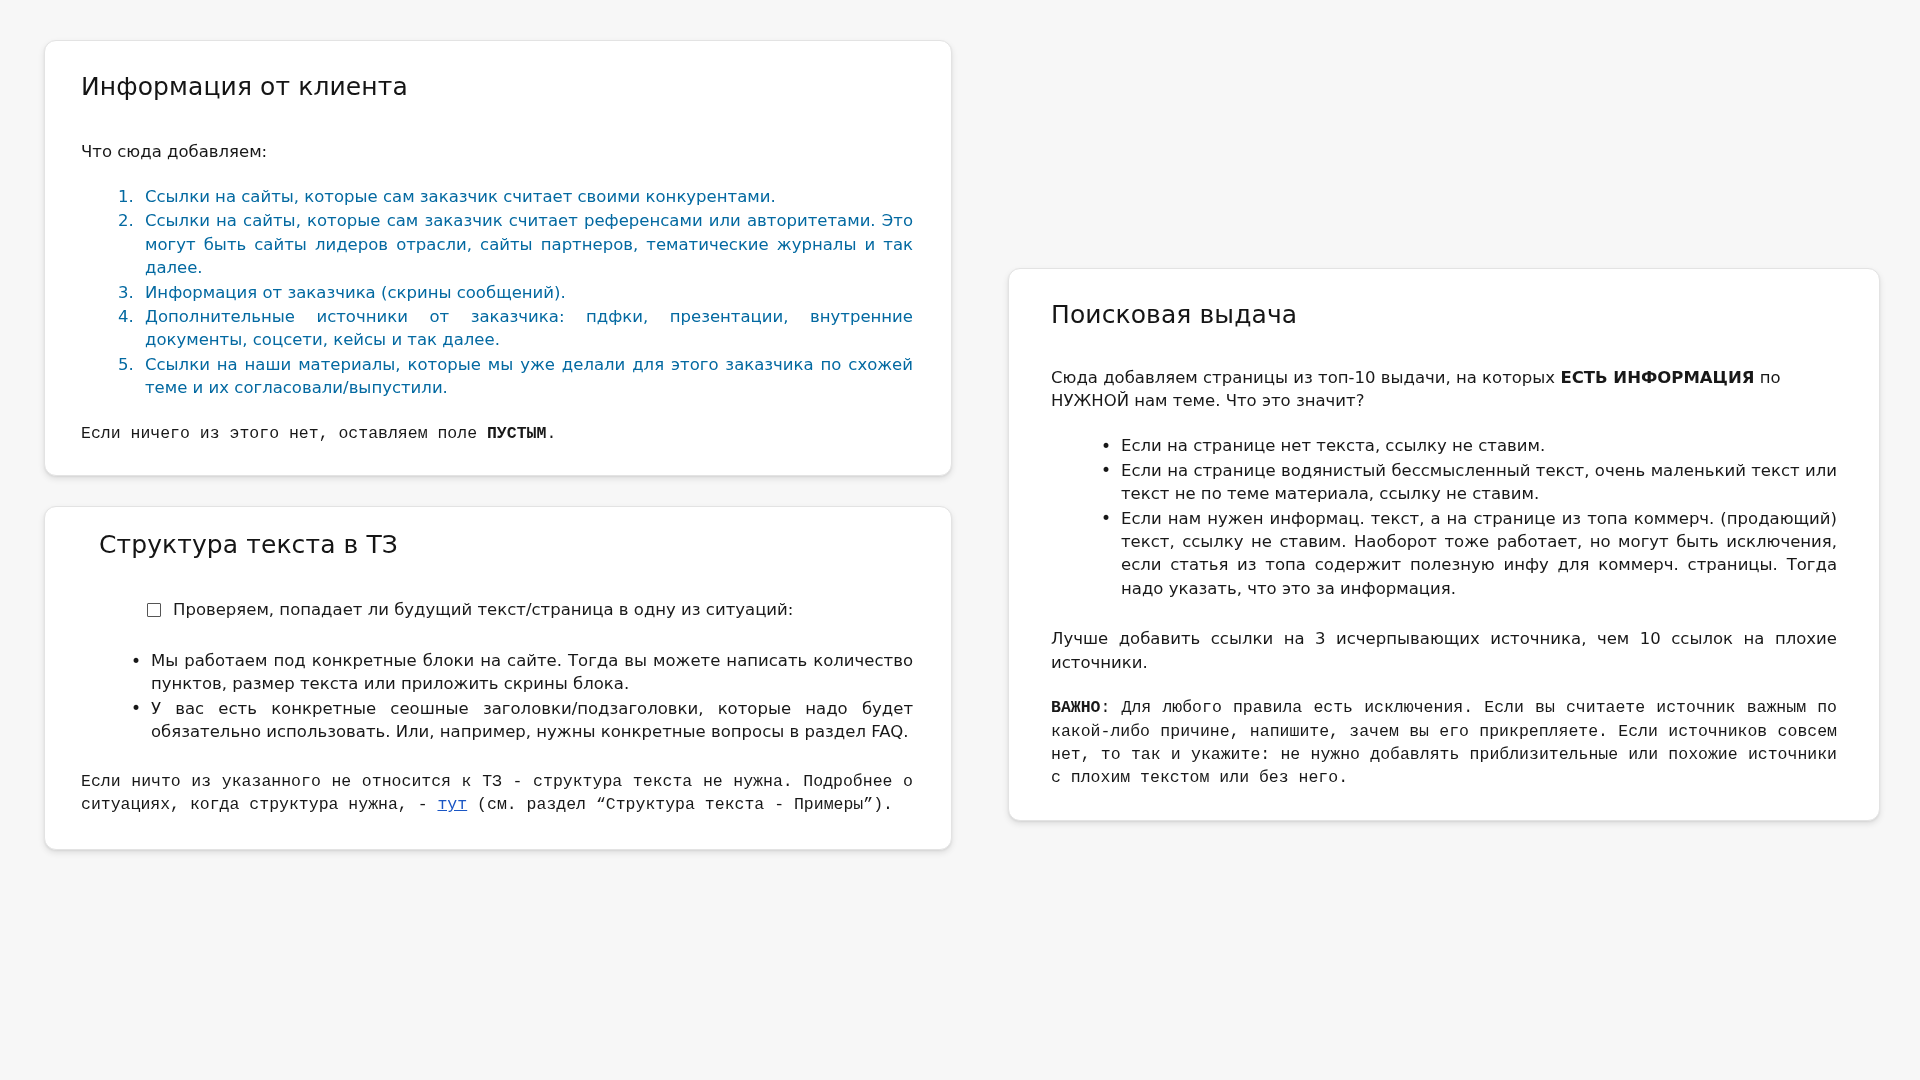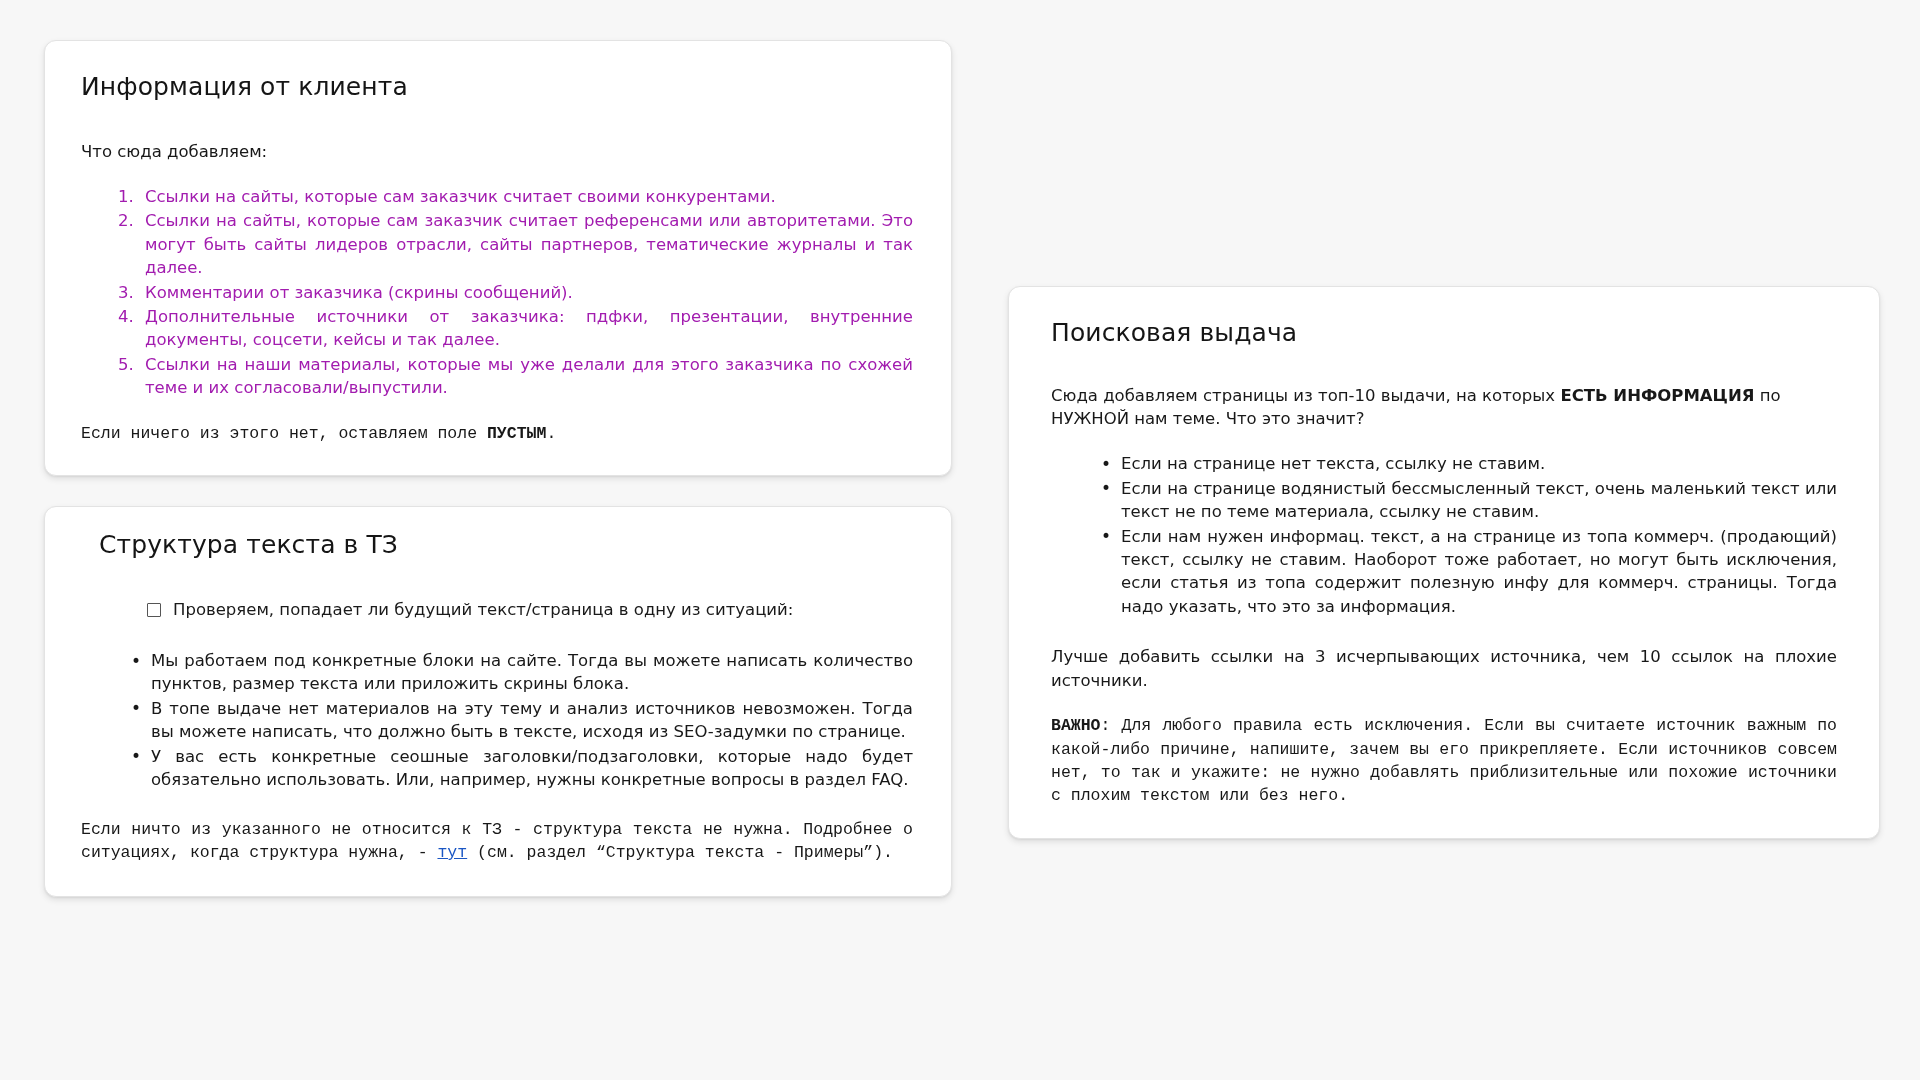--- a/index.html
+++ b/index.html
@@ -20,21 +20,21 @@
     position: relative;
     width: 1920px;
     height: 940px;
   }
 
   .column {
     position: absolute;
   }
 
   .col-left  { left: 44px;  top: 40px;  width: 908px; }
-  .col-right { left: 1008px; top: 286px; width: 872px; }
+  .col-right { left: 1008px; top: 268px; width: 872px; }
 
   .card {
     background: #ffffff;
     border: 1px solid #e3e3e3;
     border-radius: 12px;
     box-shadow: 0 3px 6px rgba(0,0,0,0.10), 0 1px 2px rgba(0,0,0,0.06);
     box-sizing: border-box;
   }
 
   .card-left-1 {
@@ -69,21 +69,21 @@
     color: #181818;
   }
   p.just { text-align: justify; }
   p.last { margin-bottom: 0; font-family: Liberation Mono, monospace; }
 
   ol.num-list {
     font-size: 16.5px;
     line-height: 1.42;
     margin: 0 0 22px 0;
     padding-left: 58px;
-    color: #a21caf;
+    color: #0369a1;
   }
   ol.num-list > li {
     margin: 0 0 1px 0;
     padding-left: 6px;
     text-align: justify;
   }
 
   ul.bullet-list {
     font-size: 16.5px;
     line-height: 1.42;
@@ -143,39 +143,38 @@
   <div class="column col-left">
 
     <section class="card card-left-1">
       <h2 class="card-title">Информация от клиента</h2>
 
       <p class="body-text">Что сюда добавляем:</p>
 
       <ol class="num-list">
         <li>Ссылки на сайты, которые сам заказчик считает своими конкурентами.</li>
         <li>Ссылки на сайты, которые сам заказчик считает референсами или авторитетами. Это могут быть сайты лидеров отрасли, сайты партнеров, тематические журналы и так далее.</li>
-        <li>Комментарии от заказчика (скрины сообщений).</li>
+        <li>Информация от заказчика (скрины сообщений).</li>
         <li>Дополнительные источники от заказчика: пдфки, презентации, внутренние документы, соцсети, кейсы и так далее.</li>
         <li>Ссылки на наши материалы, которые мы уже делали для этого заказчика по схожей теме и их согласовали/выпустили.</li>
       </ol>
 
       <p class="body-text last"><span>Если ничего из этого нет, оставляем поле </span><b>ПУСТЫМ</b><span>.</span></p>
     </section>
 
     <section class="card card-left-2">
       <h2 class="card-title">Структура текста в ТЗ</h2>
 
       <div class="checkbox-row">
         <span class="checkbox-box"></span>
         <span>Проверяем, попадает ли будущий текст/страница в одну из ситуаций:</span>
       </div>
 
       <ul class="bullet-list">
         <li>Мы работаем под конкретные блоки на сайте. Тогда вы можете написать количество пунктов, размер текста или приложить скрины блока.</li>
-        <li>В топе выдаче нет материалов на эту тему и анализ источников невозможен. Тогда вы можете написать, что должно быть в тексте, исходя из SEO-задумки по странице.</li>
         <li>У вас есть конкретные сеошные заголовки/подзаголовки, которые надо будет обязательно использовать. Или, например, нужны конкретные вопросы в раздел FAQ.</li>
       </ul>
 
       <p class="body-text just last"><span>Если ничто из указанного не относится к ТЗ - структура текста не нужна. Подробнее о ситуациях, когда структура нужна, - </span><a class="inline-link" href="#">тут</a><span> (см. раздел “Структура текста - Примеры”).</span></p>
     </section>
 
   </div>
 
   <div class="column col-right">
 

